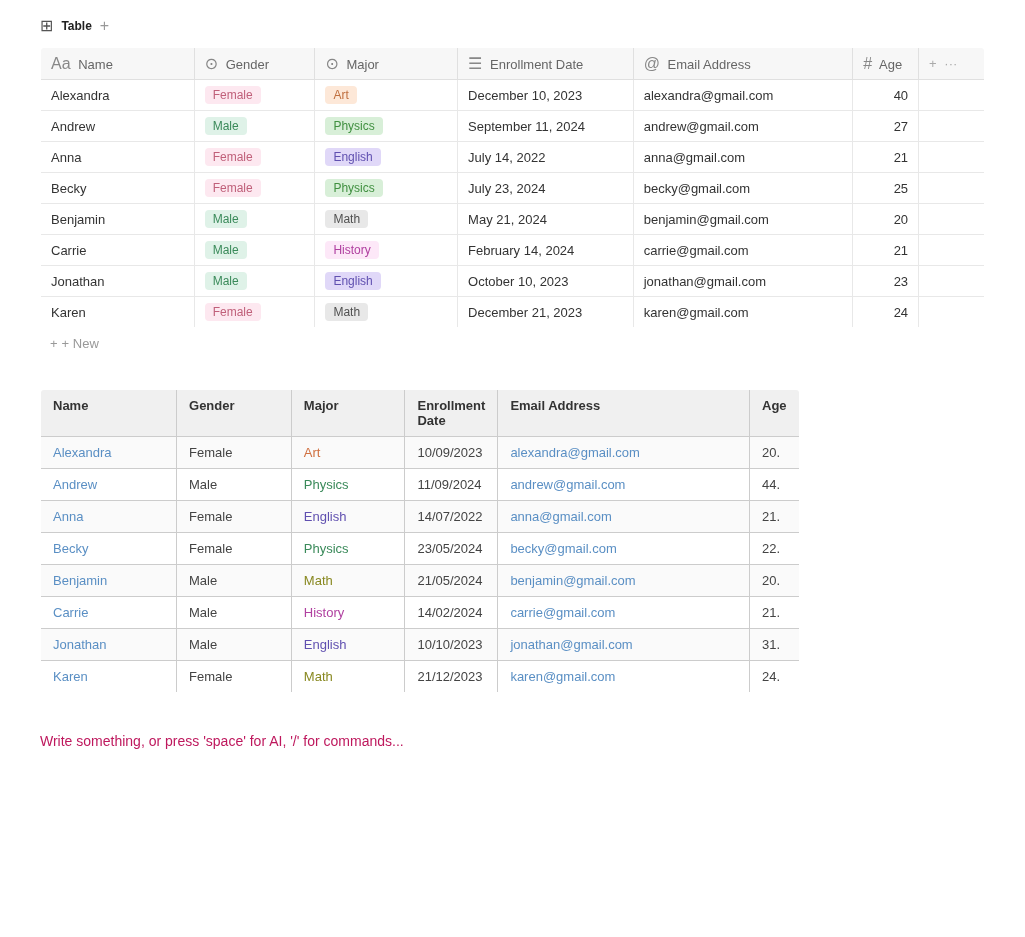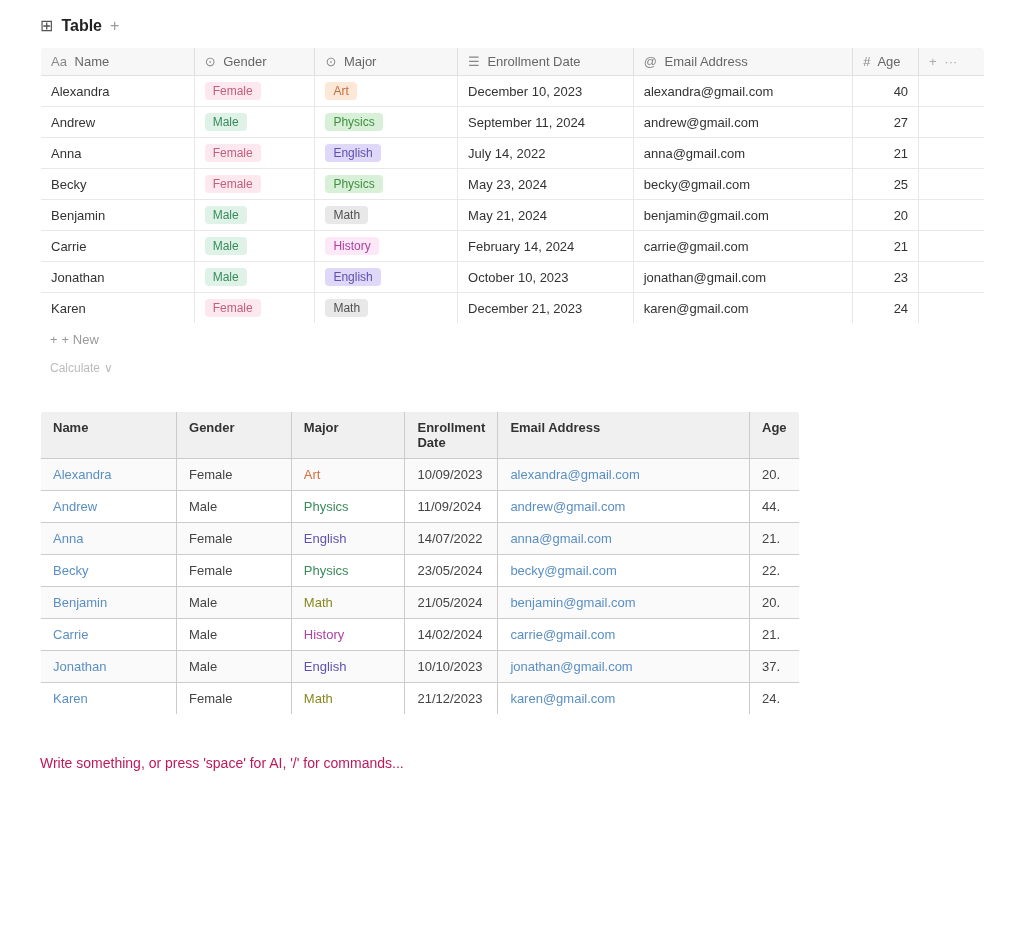--- a/index.html
+++ b/index.html
@@ -21,21 +21,21 @@
       gap: 8px;
       margin-bottom: 12px;
     }
 
     .table-icon {
       color: #555;
       font-size: 16px;
     }
 
     .table-title {
-      font-size: 16px;
+      font-size: 12px;
       font-weight: 600;
       color: #222;
     }
 
     .add-icon {
       color: #999;
       font-size: 16px;
       cursor: pointer;
     }
 
@@ -54,21 +54,21 @@
       padding: 6px 10px;
       font-weight: 500;
       font-size: 13px;
       color: #666;
       text-align: left;
       white-space: nowrap;
     }
 
     .notion-table th .col-icon {
       margin-right: 4px;
-      font-size: 13px;
+      font-size: 16px;
       color: #888;
     }
 
     .notion-table td {
       border: 1px solid #e8e8e8;
       padding: 6px 10px;
       font-size: 13px;
       color: #333;
     }
 
@@ -249,21 +249,21 @@
     <td><span class="major-badge major-english">English</span></td>
     <td>July 14, 2022</td>
     <td>anna@gmail.com</td>
     <td class="age-cell">21</td>
     <td></td>
   </tr>
         <tr>
     <td class="name-cell">Becky</td>
     <td><span class="badge badge-female">Female</span></td>
     <td><span class="major-badge major-physics">Physics</span></td>
-    <td>May 23, 2024</td>
+    <td>July 23, 2024</td>
     <td>becky@gmail.com</td>
     <td class="age-cell">25</td>
     <td></td>
   </tr>
         <tr>
     <td class="name-cell">Benjamin</td>
     <td><span class="badge badge-male">Male</span></td>
     <td><span class="major-badge major-math">Math</span></td>
     <td>May 21, 2024</td>
     <td>benjamin@gmail.com</td>
@@ -298,24 +298,20 @@
     <td></td>
   </tr>
       </tbody>
   </table>
 
   <div class="new-row">
     <span>+</span>
     <span>+ New</span>
   </div>
 
-  <div class="calculate-row">
-    <span>Calculate</span>
-    <span>∨</span>
-  </div>
 
 </div>
 
 <div class="bottom-section">
   <table class="plain-table">
     <thead>
       <tr>
         <th>Name</th>
         <th>Gender</th>
         <th>Major</th>
@@ -373,21 +369,21 @@
     <td>14/02/2024</td>
     <td><span style="color:#5a8fc4">carrie@gmail.com</span></td>
     <td>21.</td>
   </tr>
         <tr>
     <td><span style="color:#5a8fc4">Jonathan</span></td>
     <td>Male</td>
     <td><span style="color:#6050b0">English</span></td>
     <td>10/10/2023</td>
     <td><span style="color:#5a8fc4">jonathan@gmail.com</span></td>
-    <td>37.</td>
+    <td>31.</td>
   </tr>
         <tr>
     <td><span style="color:#5a8fc4">Karen</span></td>
     <td>Female</td>
     <td><span style="color:#888820">Math</span></td>
     <td>21/12/2023</td>
     <td><span style="color:#5a8fc4">karen@gmail.com</span></td>
     <td>24.</td>
   </tr>
       </tbody>

